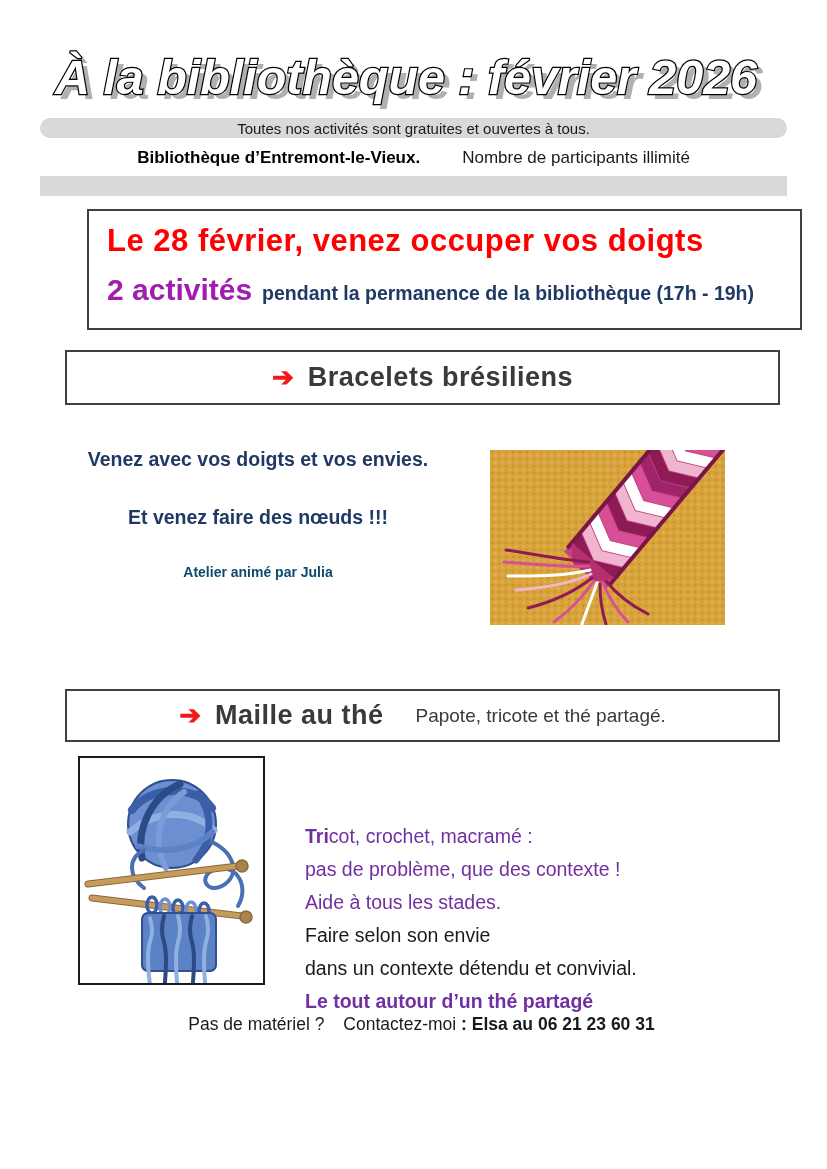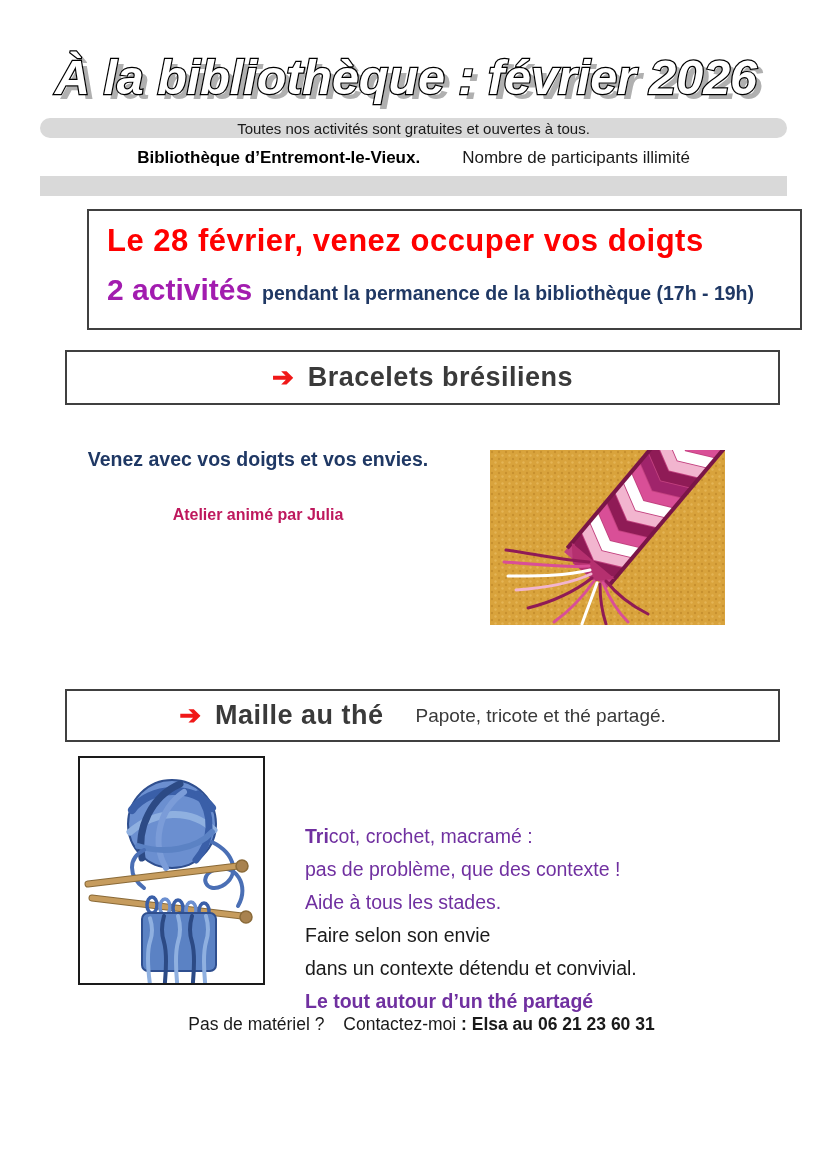--- a/index.html
+++ b/index.html
@@ -36,21 +36,21 @@
                  justify-content:center; gap:14px; }
   .section-box-1 { top:350px; height:55px; }
   .section-box-2 { top:689px; height:53px; }
   .arrow-icon { font-size:26px; font-weight:bold; color:#f01818; line-height:1; transform:translateY(-1px); }
   .section-title { font-size:27px; font-weight:bold; color:#3a3a3a; letter-spacing:0.5px; }
   .section-subtitle { font-size:19px; color:#3a3a3a; margin-left:18px; }
   
   .bracelet-text { position:absolute; left:58px; top:448px; width:400px; text-align:center; }
   .blue-line1 { font-size:19.5px; font-weight:bold; color:#1f3864; }
   .blue-line2 { font-size:19.5px; font-weight:bold; color:#1f3864; margin-top:35px; }
-  .blue-line3 { font-size:16px;   font-weight:bold; color:#be185d; margin-top:35px; }
+  .blue-line3 { font-size:14px;   font-weight:bold; color:#0c4a6e; margin-top:35px; }
   
   .bracelet-photo { position:absolute; left:490px; top:450px; width:235px; height:175px; }
   
   .knit-box { position:absolute; left:78px; top:756px; width:187px; height:229px;
               border:2px solid #1a1a1a; background:#fff; box-sizing:border-box; }
   
   .maille-text { position:absolute; left:305px; top:794px; width:460px; text-align:left;margin-top:26px; }
   .m-line { font-size:19.5px; line-height:33px; }
   .purple { color:#7030a0; }
   .black  { color:#1a1a1a; }
@@ -91,20 +91,21 @@
     </div>
   </div>
 
   <div class="section-box section-box-1">
     <span class="arrow-icon">➔</span>
     <span class="section-title">Bracelets brésiliens</span>
   </div>
 
   <div class="bracelet-text">
     <div class="blue-line1">Venez avec vos doigts et vos envies.</div>
+    <div class="blue-line2">Et venez faire des nœuds !!!</div>
     <div class="blue-line3">Atelier animé par Julia</div>
   </div>
 
   <div class="bracelet-photo">
     <svg width="235" height="175" viewBox="0 0 235 175">
       <defs>
         <pattern id="fabric" width="7" height="7" patternUnits="userSpaceOnUse">
           <rect width="7" height="7" fill="#d9a33c"></rect>
           <circle cx="2" cy="2" r="1.2" fill="#c8912e"></circle>
           <circle cx="5.5" cy="5.5" r="1.2" fill="#e4b455"></circle>

